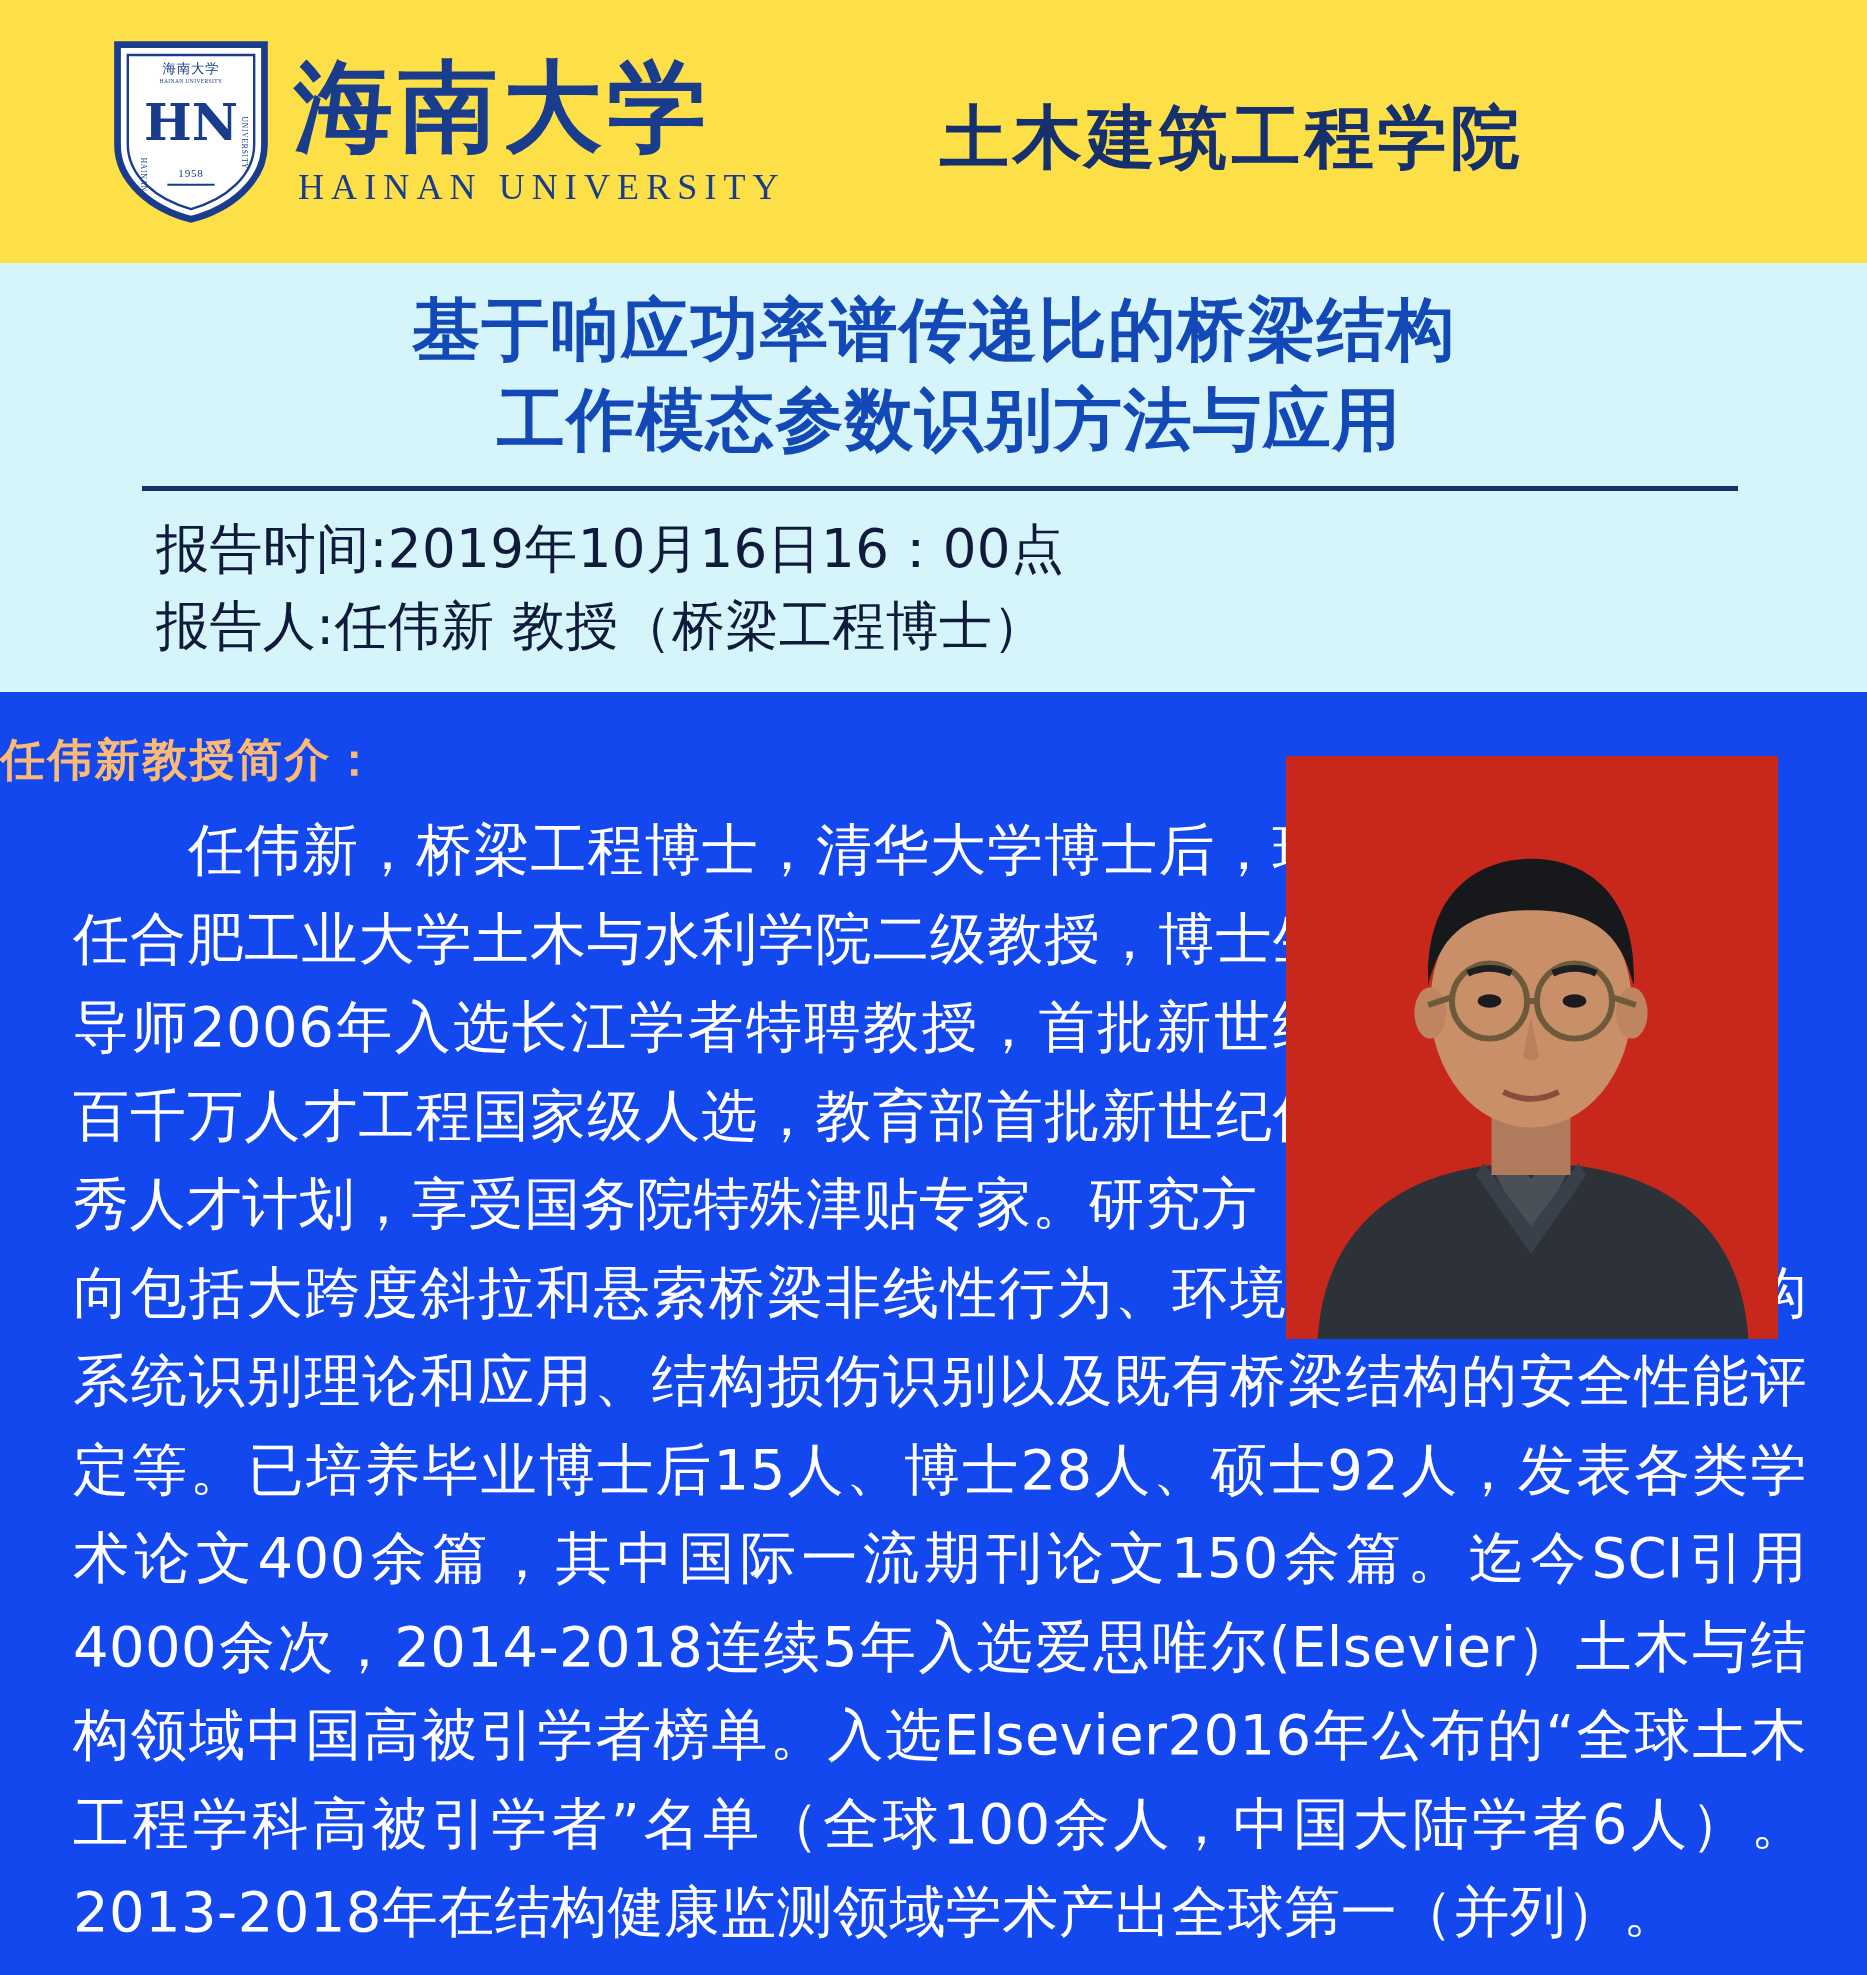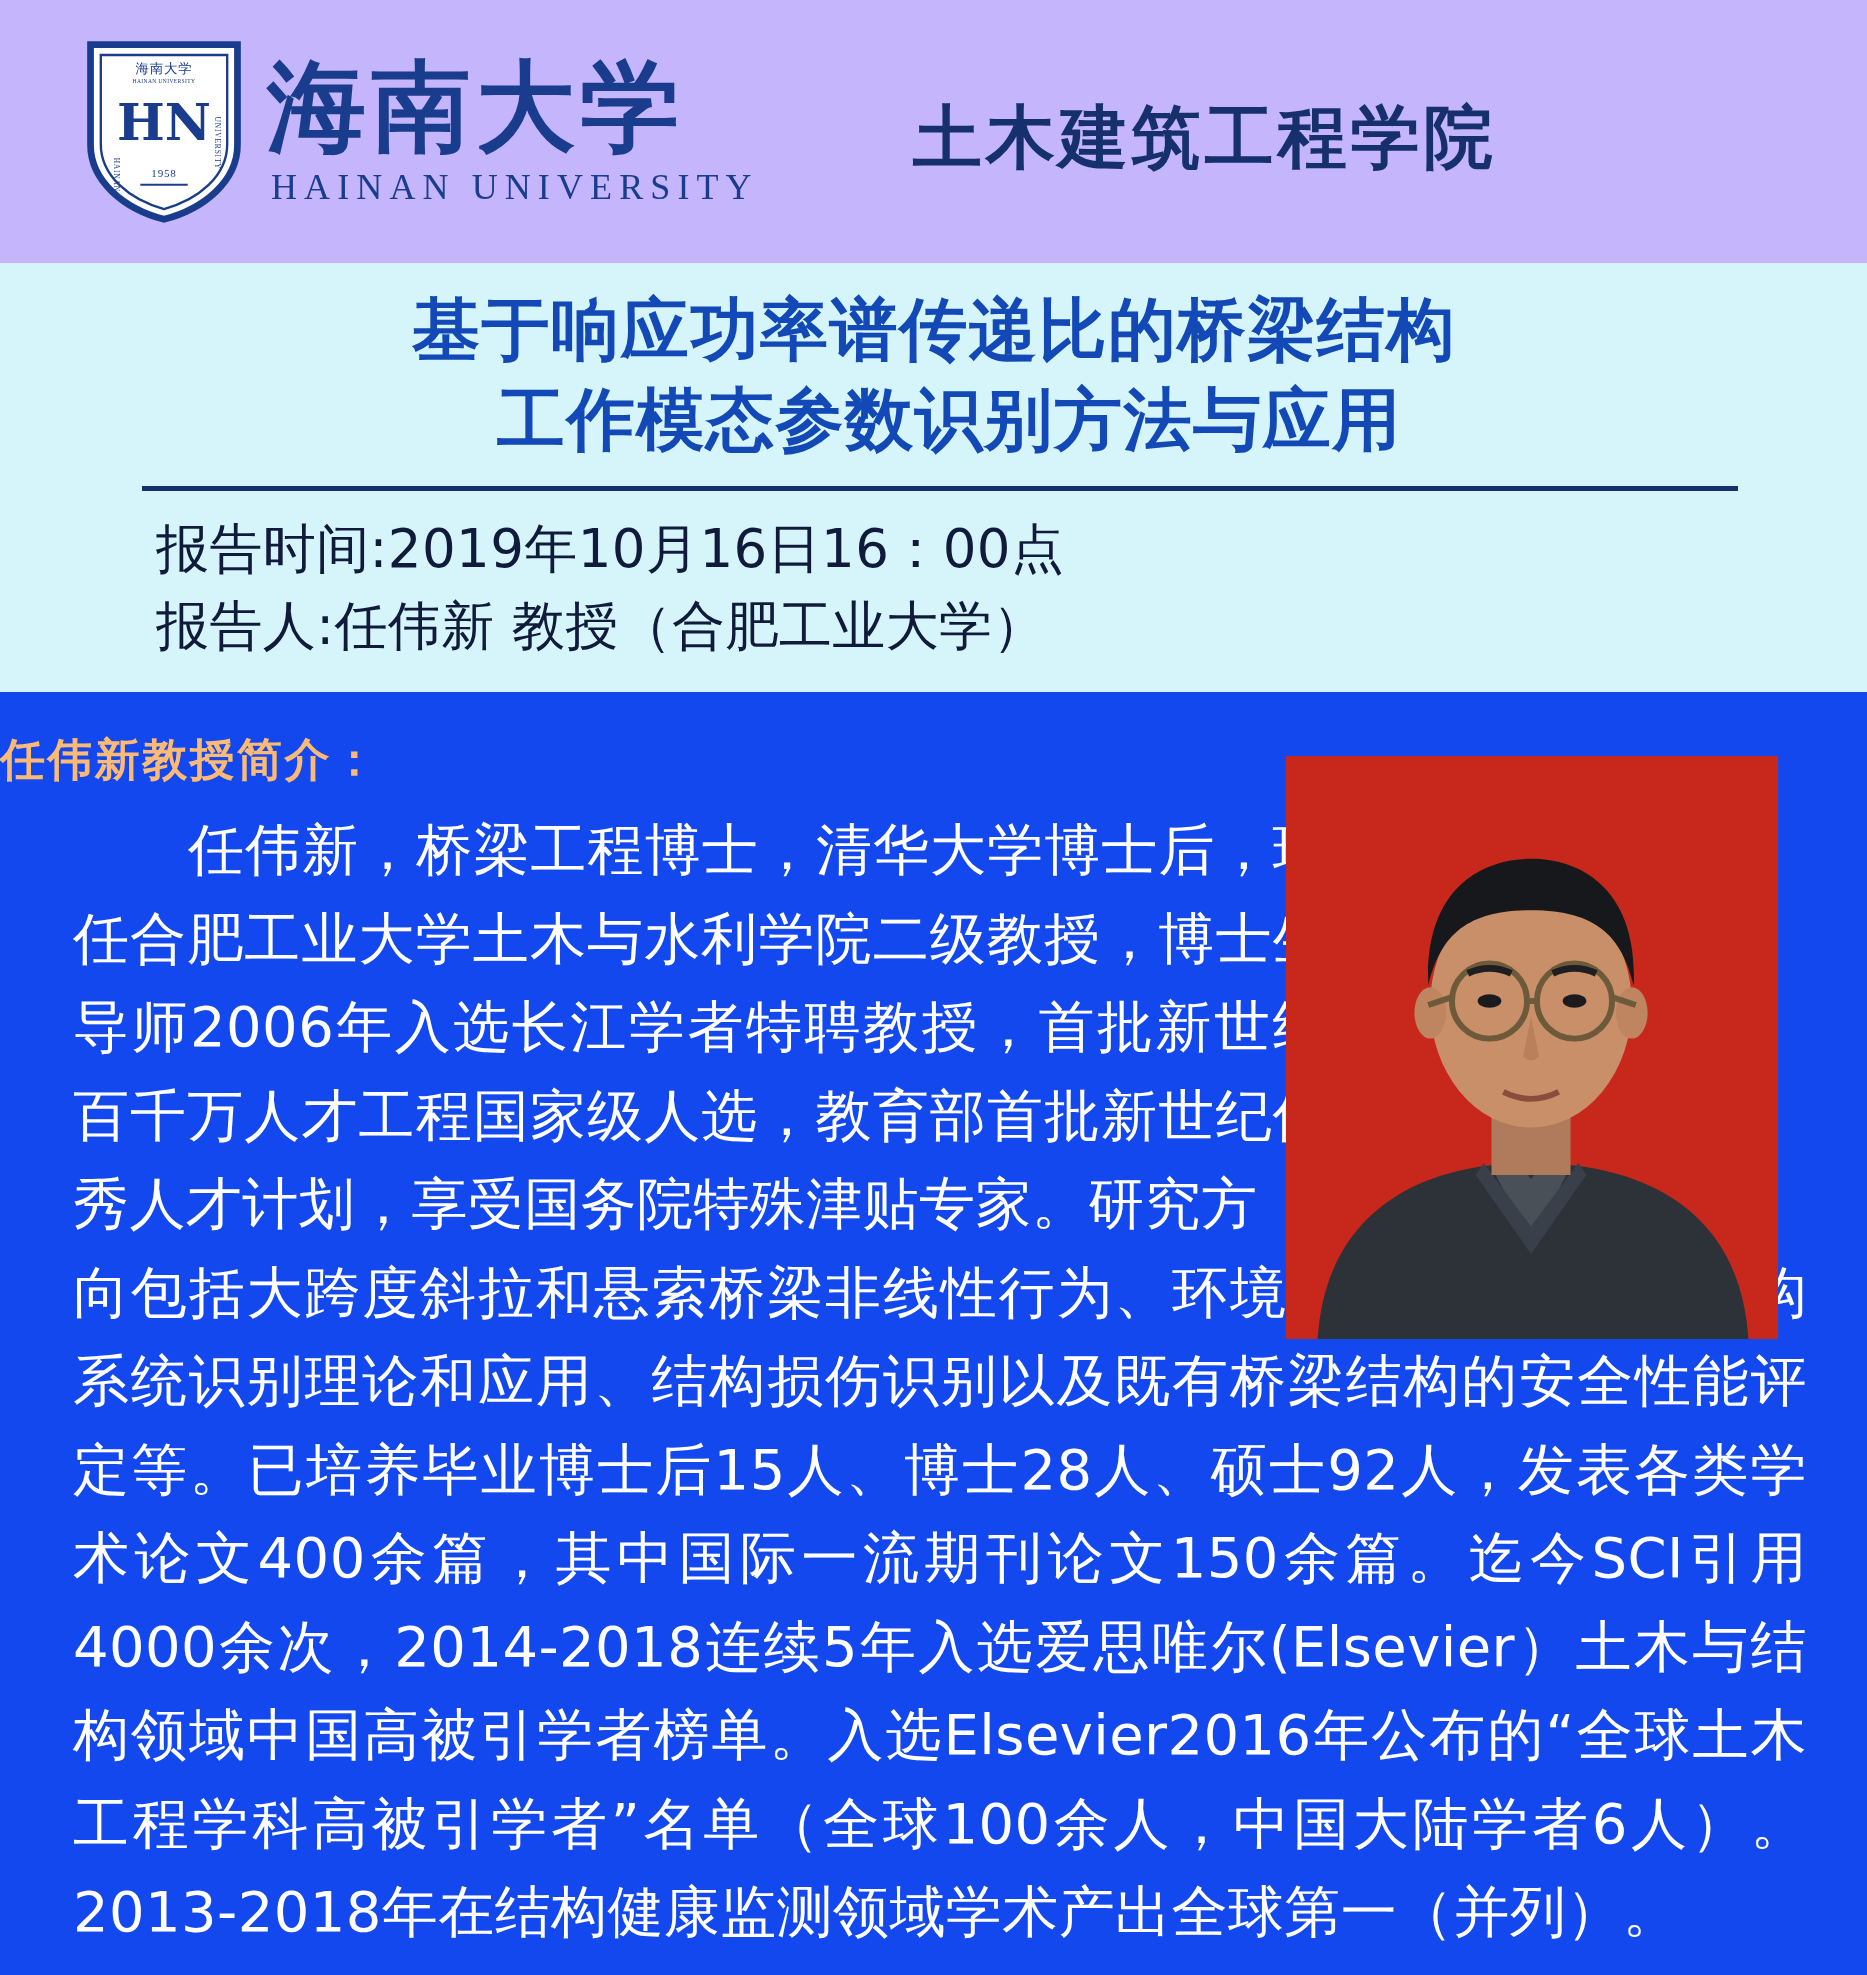--- a/index.html
+++ b/index.html
@@ -14,24 +14,24 @@
     width: 1868px;
     height: 2488px;
     background: #ffffff;
     overflow: hidden;
   }
 
   
   .header {
     position: relative;
     height: 263px;
-    background: #c4b5fd;
+    background: #fde047;
     display: flex;
     align-items: center;
-    padding-left: 85px;
+    padding-left: 112px;
   }
   .logo-shield {
     position: relative;
     width: 158px;
     height: 186px;
     flex: 0 0 auto;
     margin-right: 24px;
   }
   .shield-svg { display: block; width: 158px; height: 186px; }
 
@@ -178,21 +178,21 @@
   <div class="title-band">
     <h1>
       <span>基于响应功率谱传递比的桥梁结构</span>
       <span class="title-line-2">工作模态参数识别方法与应用</span>
     </h1>
 
     <div class="rule"></div>
 
     <div class="meta">
       <div class="meta-row">报告时间:2019年10月16日16：00点</div>
-      <div class="meta-row">报告人:任伟新 教授（合肥工业大学）</div>
+      <div class="meta-row">报告人:任伟新 教授（桥梁工程博士）</div>
     </div>
   </div>
 
   <div class="body-blue">
 
     <div class="bio-heading">任伟新教授简介：</div>
 
     <div class="portrait">
       <svg width="492" height="583" viewBox="0 0 249 295" xmlns="http://www.w3.org/2000/svg">
         <rect width="249" height="295" fill="#c8281c"></rect>

